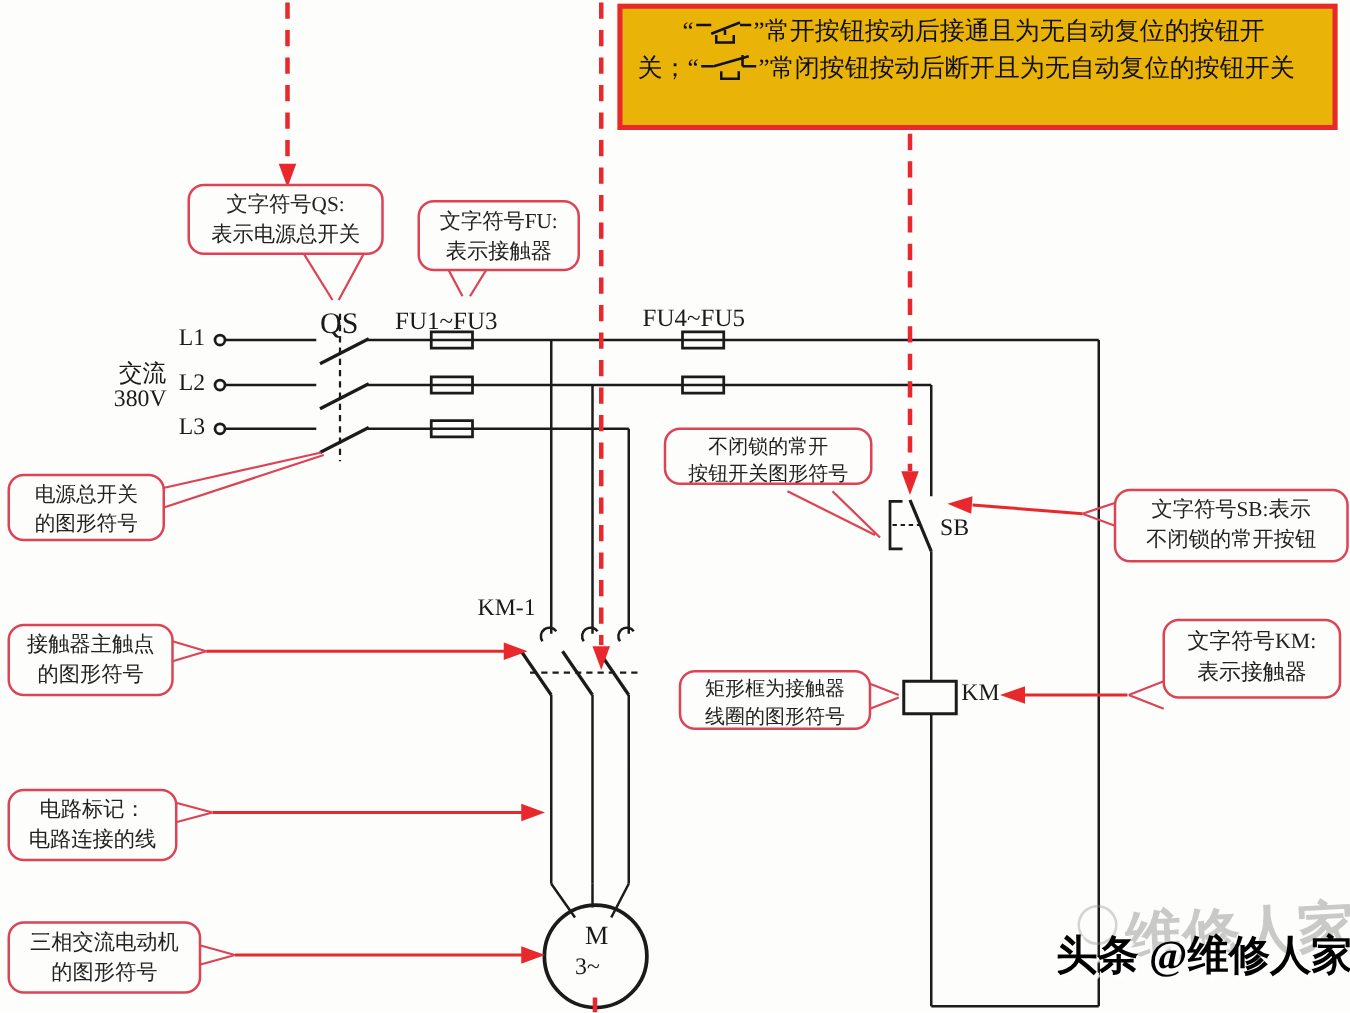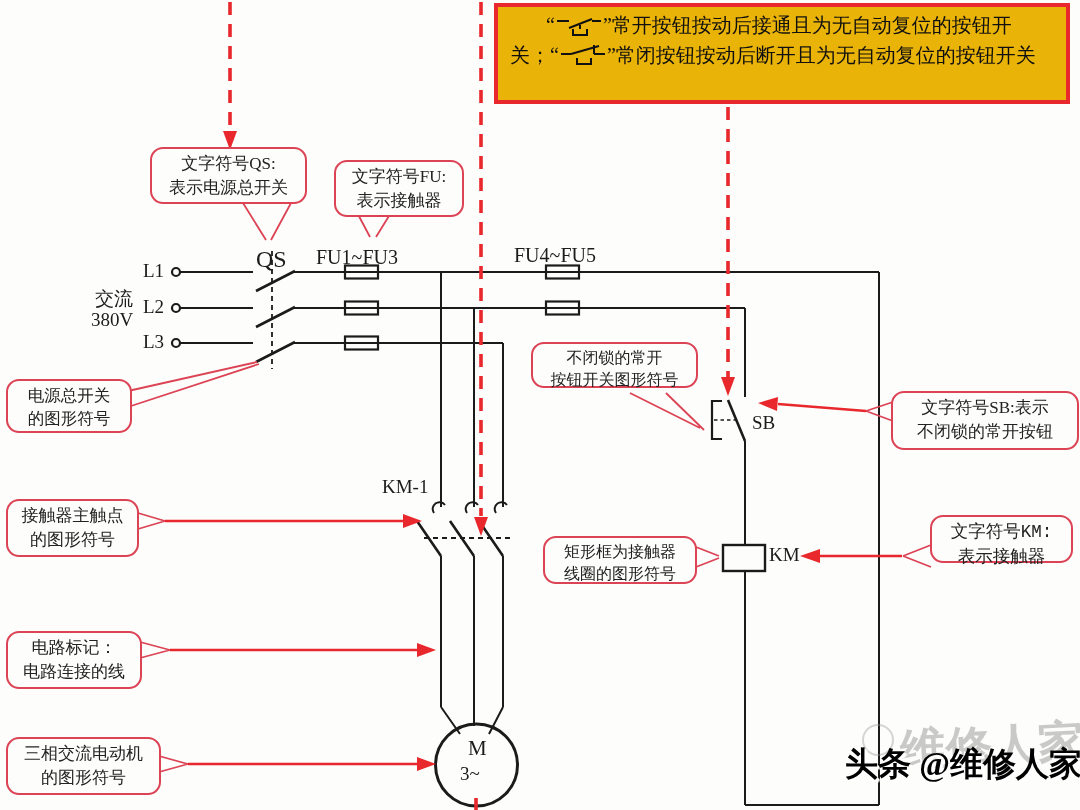--- a/index.html
+++ b/index.html
@@ -165,21 +165,21 @@
     <div>按钮开关图形符号</div>
   </div>
   <div class="bubble" style="left:543px;top:536px;width:154px;height:48px;font-size:16px;">
     <div>矩形框为接触器</div>
     <div>线圈的图形符号</div>
   </div>
   <div class="bubble" style="left:891px;top:391px;width:188px;height:59px;">
     <div>文字符号SB:表示</div>
     <div>不闭锁的常开按钮</div>
   </div>
-  <div class="bubble" style="left:930px;top:515px;width:143px;height:48px;font-size:17.5px;font-family:Liberation Mono, monospace;">
+  <div class="bubble" style="left:930px;top:495px;width:143px;height:64px;font-size:17.5px;">
     <div>文字符号KM:</div>
     <div>表示接触器</div>
   </div>
 
   <div class="lbl" style="left:256px;top:246px;font-size:24px;">QS</div>
   <div class="lbl" style="left:316px;top:246px;font-size:20px;">FU1~FU3</div>
   <div class="lbl" style="left:514px;top:244px;font-size:20px;">FU4~FU5</div>
   <div class="lbl" style="left:143px;top:260px;font-size:19px;">L1</div>
   <div class="lbl" style="left:143px;top:296px;font-size:19px;">L2</div>
   <div class="lbl" style="left:143px;top:331px;font-size:19px;">L3</div>

